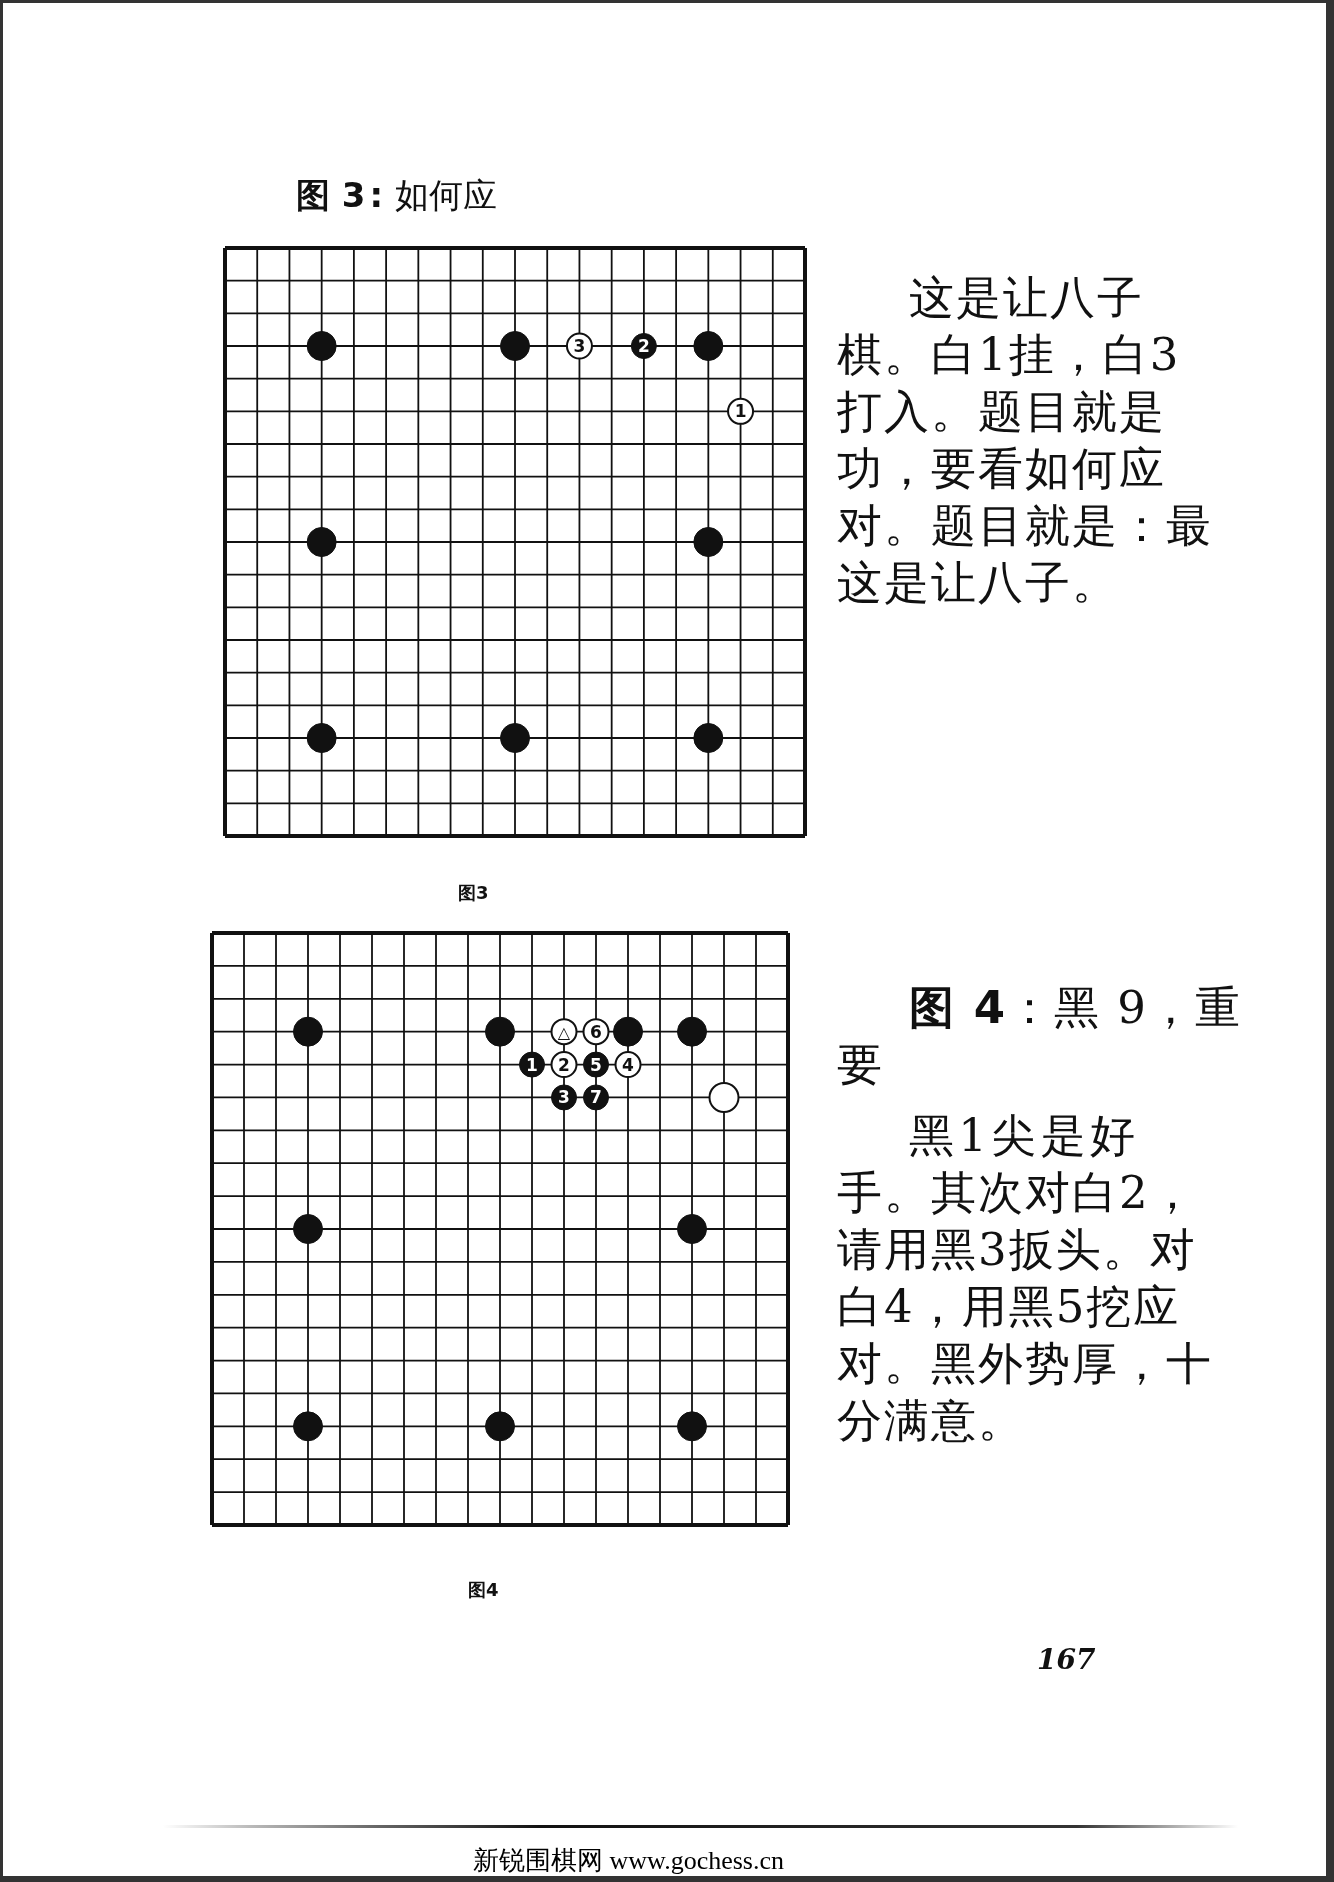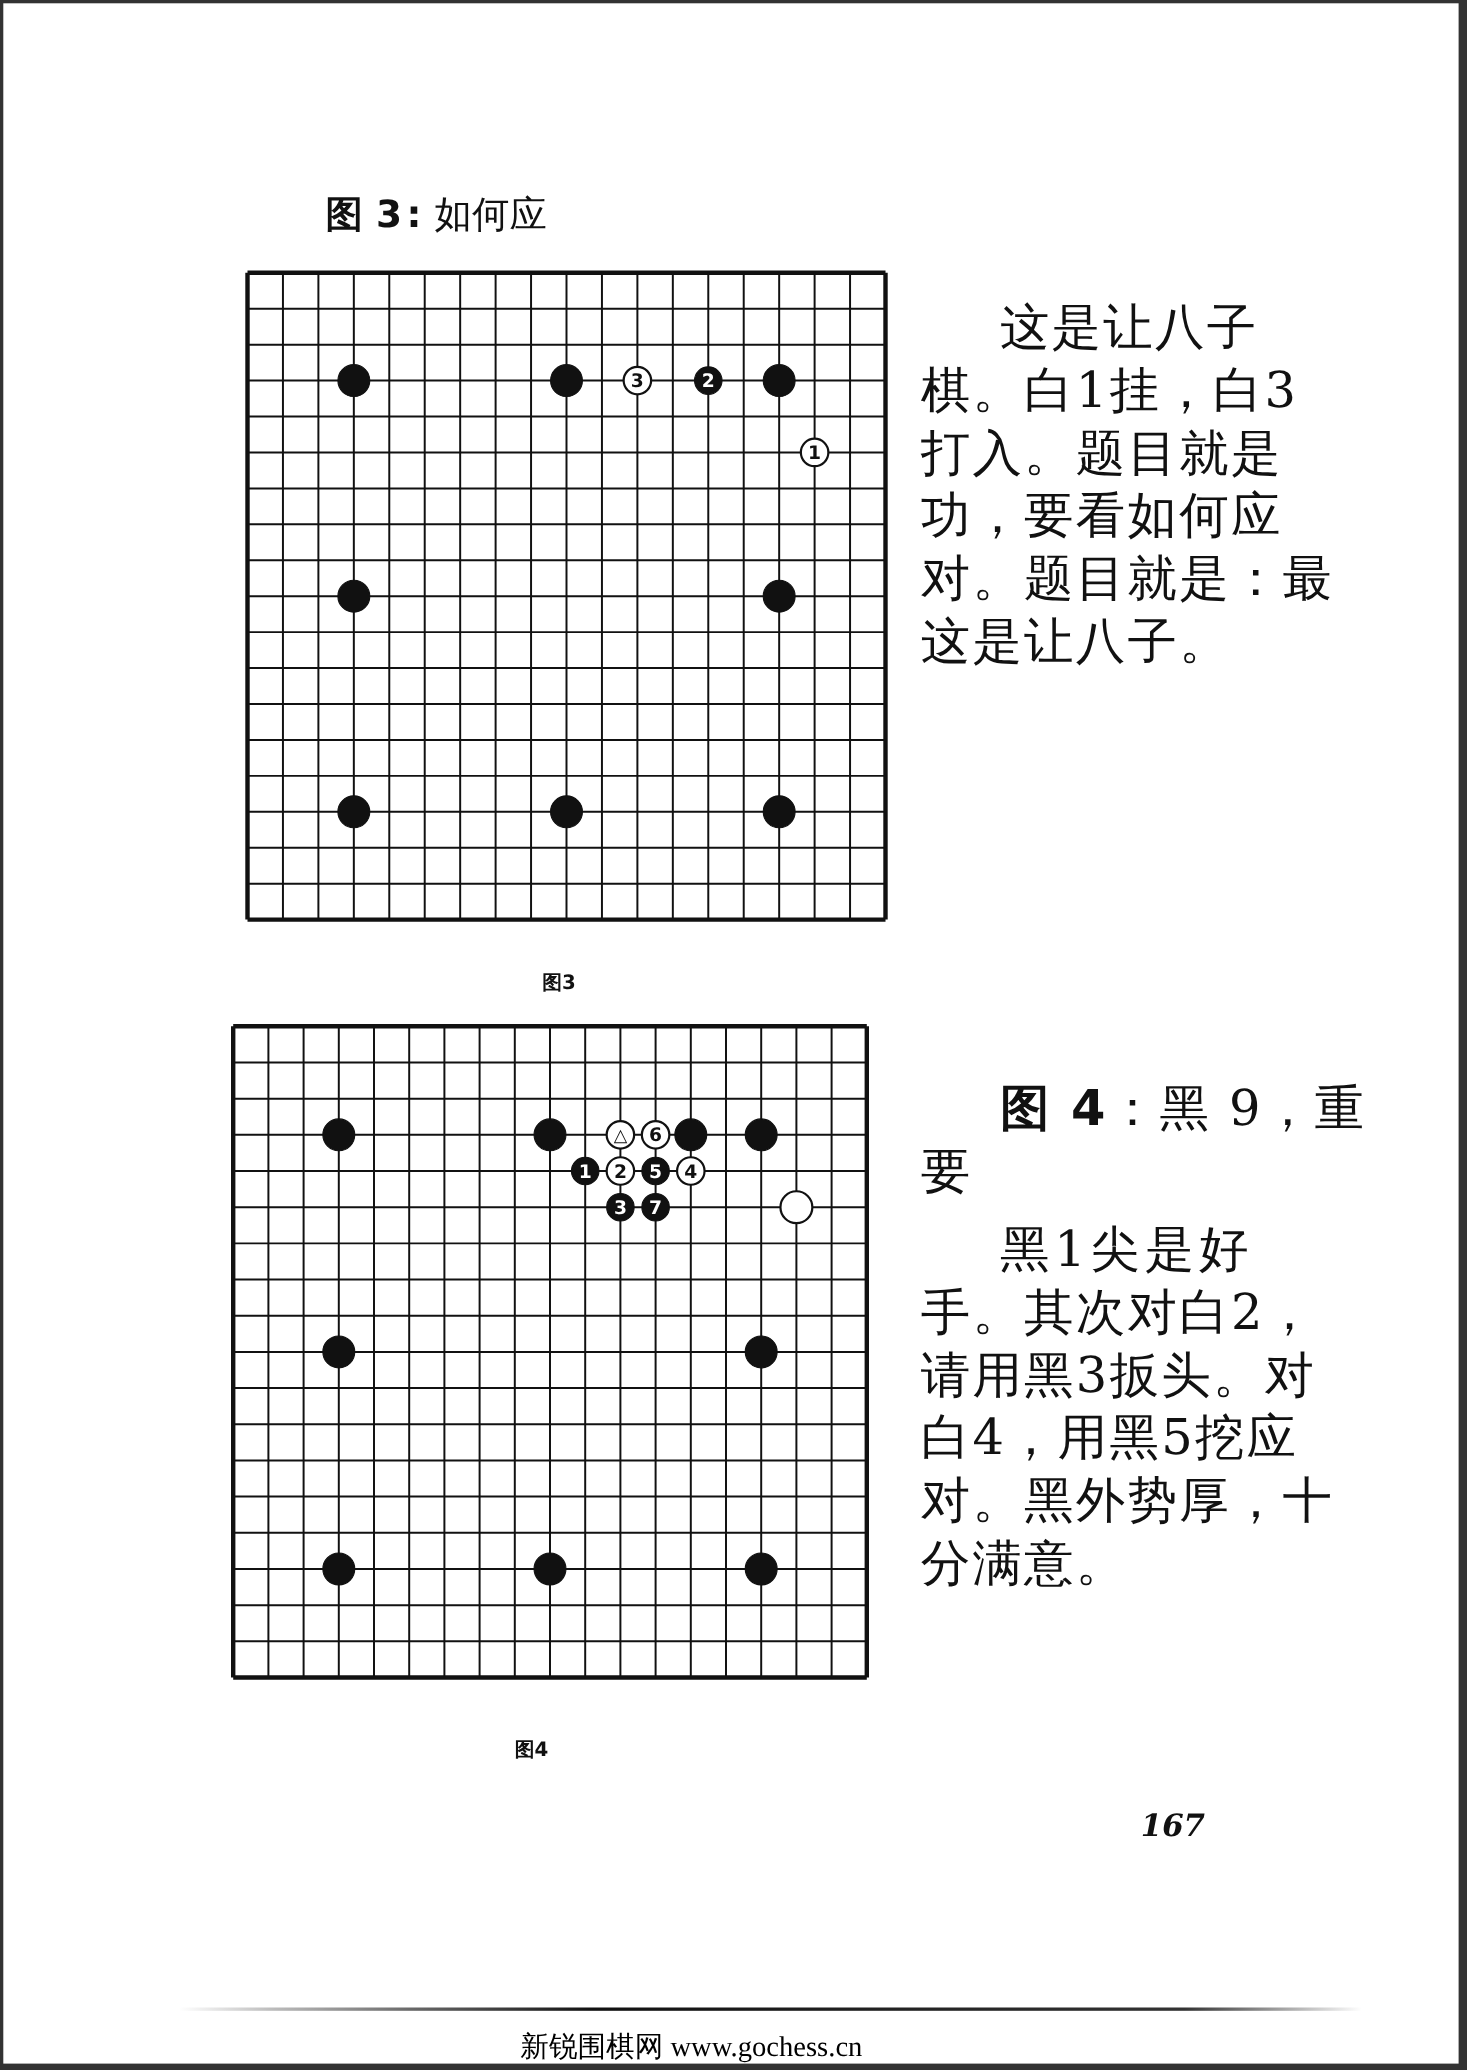--- a/index.html
+++ b/index.html
@@ -125,21 +125,21 @@
         </g>
         <g>
           <circle cx="290" cy="489.99999999999994" r="14.5" fill="#111" stroke="#111" stroke-width="1"></circle>
         </g>
         <g>
           <circle cx="483.3333333333333" cy="489.99999999999994" r="14.5" fill="#111" stroke="#111" stroke-width="1"></circle>
         </g>
       </svg>
     </div>
 
-  <div class="abs caption" style="left:490px; top:878px;">图3</div>
+  <div class="abs caption" style="left:455px; top:878px;">图3</div>
 
   <div class="abs para" style="left:834px; top:266px;">
     <span class="line indent">这是让八子</span>
     <span class="line">棋。白1挂，白3</span>
     <span class="line">打入。题目就是</span>
     <span class="line">功，要看如何应</span>
     <span class="line">对。题目就是：最</span>
     <span class="line" style="text-align-last:left;">这是让八子。</span>
   </div>
 

